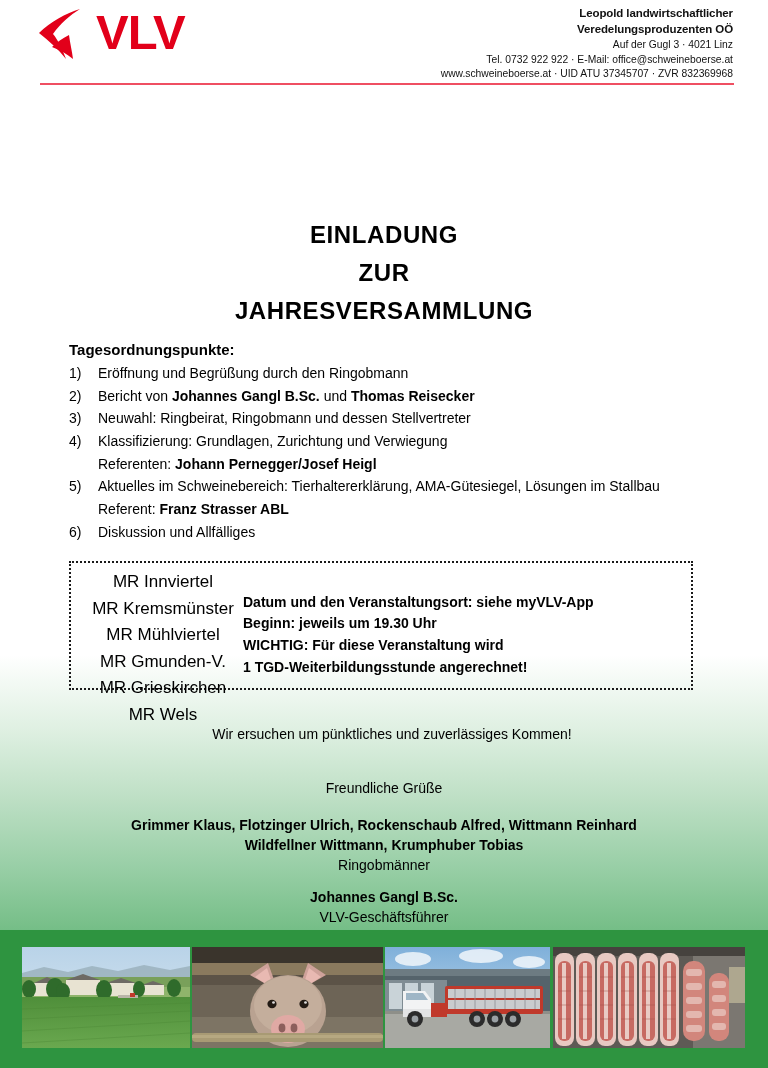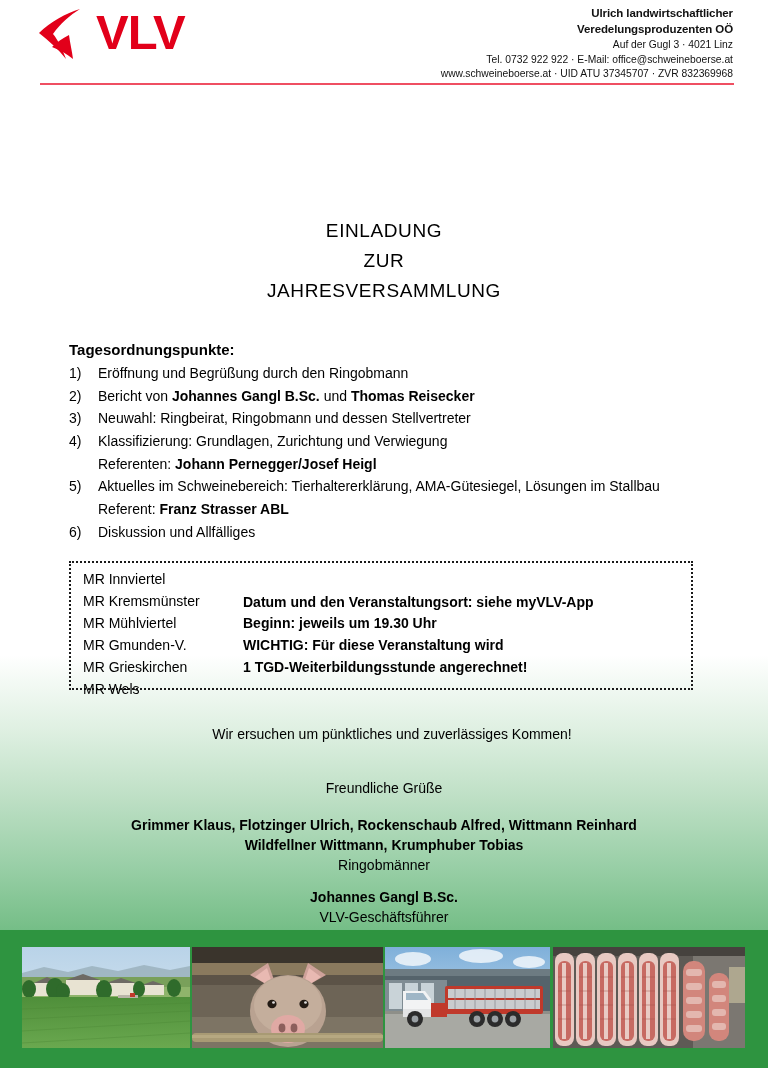--- a/index.html
+++ b/index.html
@@ -101,22 +101,22 @@
   
   .title-block {
     position: absolute;
     left: 0;
     top: 216px;
     width: 768px;
     text-align: center;
     z-index: 5;
   }
   .title-line {
-    font-size: 19px;
-    font-weight: normal;
+    font-size: 24px;
+    font-weight: bold;
     line-height: 1.58;
     letter-spacing: 0.6px;
   }
 
   
   .agenda {
     position: absolute;
     left: 69px;
     top: 341px;
     width: 660px;
@@ -163,22 +163,23 @@
     padding: 6px 0 0 12px;
   }
   .info-grid {
     display: flex;
   }
   .mr-col {
     width: 160px;
     flex: 0 0 160px;
   }
   .mr-item {
-    font-size: 14px;
+    font-size: 17px;
     line-height: 1.565;
+    text-align: center;
   }
   .detail-col {
     flex: 1;
     padding-top: 22.5px;
   }
   .detail-line {
     font-size: 14px;
     font-weight: bold;
     line-height: 1.565;
   }
@@ -240,21 +241,21 @@
       <span class="logo-mark">
         <svg viewBox="0 0 54 52" xmlns="http://www.w3.org/2000/svg" aria-hidden="true">
           <path d="M44 1 C30 5, 14 14, 3 25 C13 33, 22 41, 30 51 C26 40, 22 32, 17 26 C24 16, 34 7, 44 1 Z" fill="#e2001a"></path>
           <path d="M33 27 C27 30, 21 34, 16 39 C24 42, 31 46, 37 51 C36 43, 34 35, 33 27 Z" fill="#e2001a"></path>
         </svg>
       </span>
       <span class="logo-text" style="color: rgb(226, 0, 26);">VLV</span>
     </div>
 
     <div class="org-name">
-      <div>Ulrich landwirtschaftlicher</div>
+      <div>Leopold landwirtschaftlicher</div>
       <div>Veredelungsproduzenten OÖ</div>
     </div>
 
     <div class="contact">
       <div>Auf der Gugl 3 · 4021 Linz</div>
       <div>Tel. 0732 922 922 · E-Mail: office@schweineboerse.at</div>
       <div>www.schweineboerse.at · UID ATU 37345707 · ZVR 832369968</div>
     </div>
 
     <div class="header-rule" style="background: rgb(239, 79, 98);"></div>

